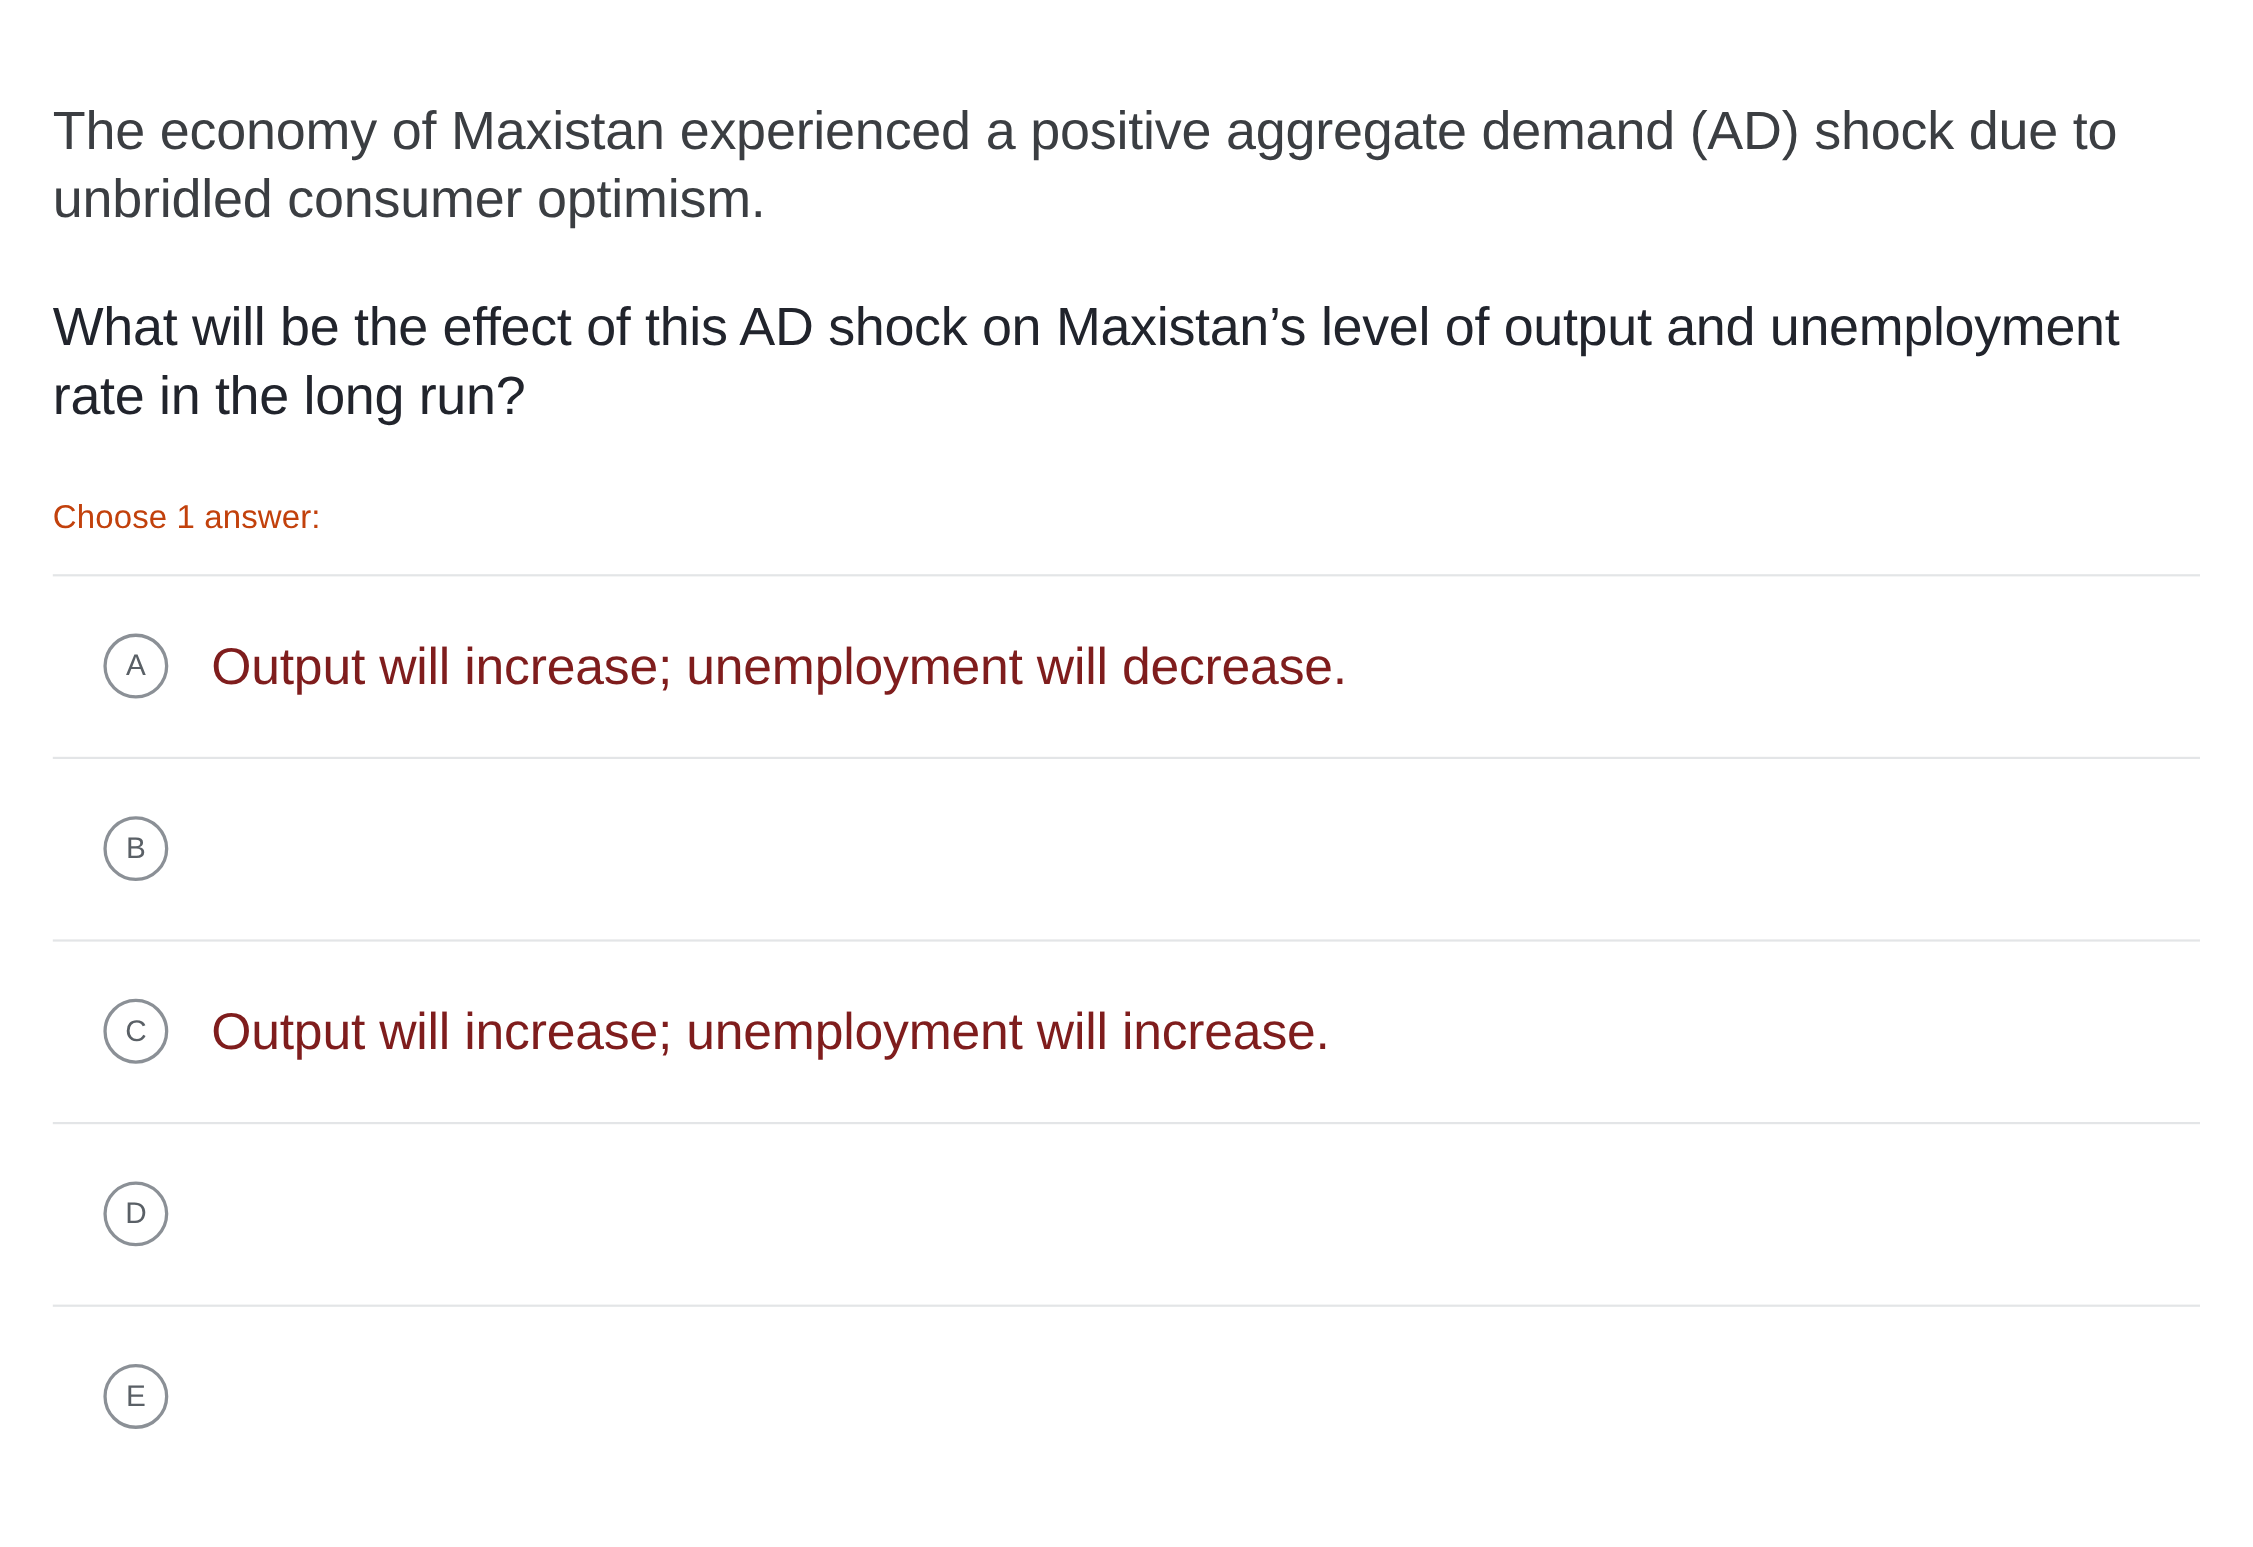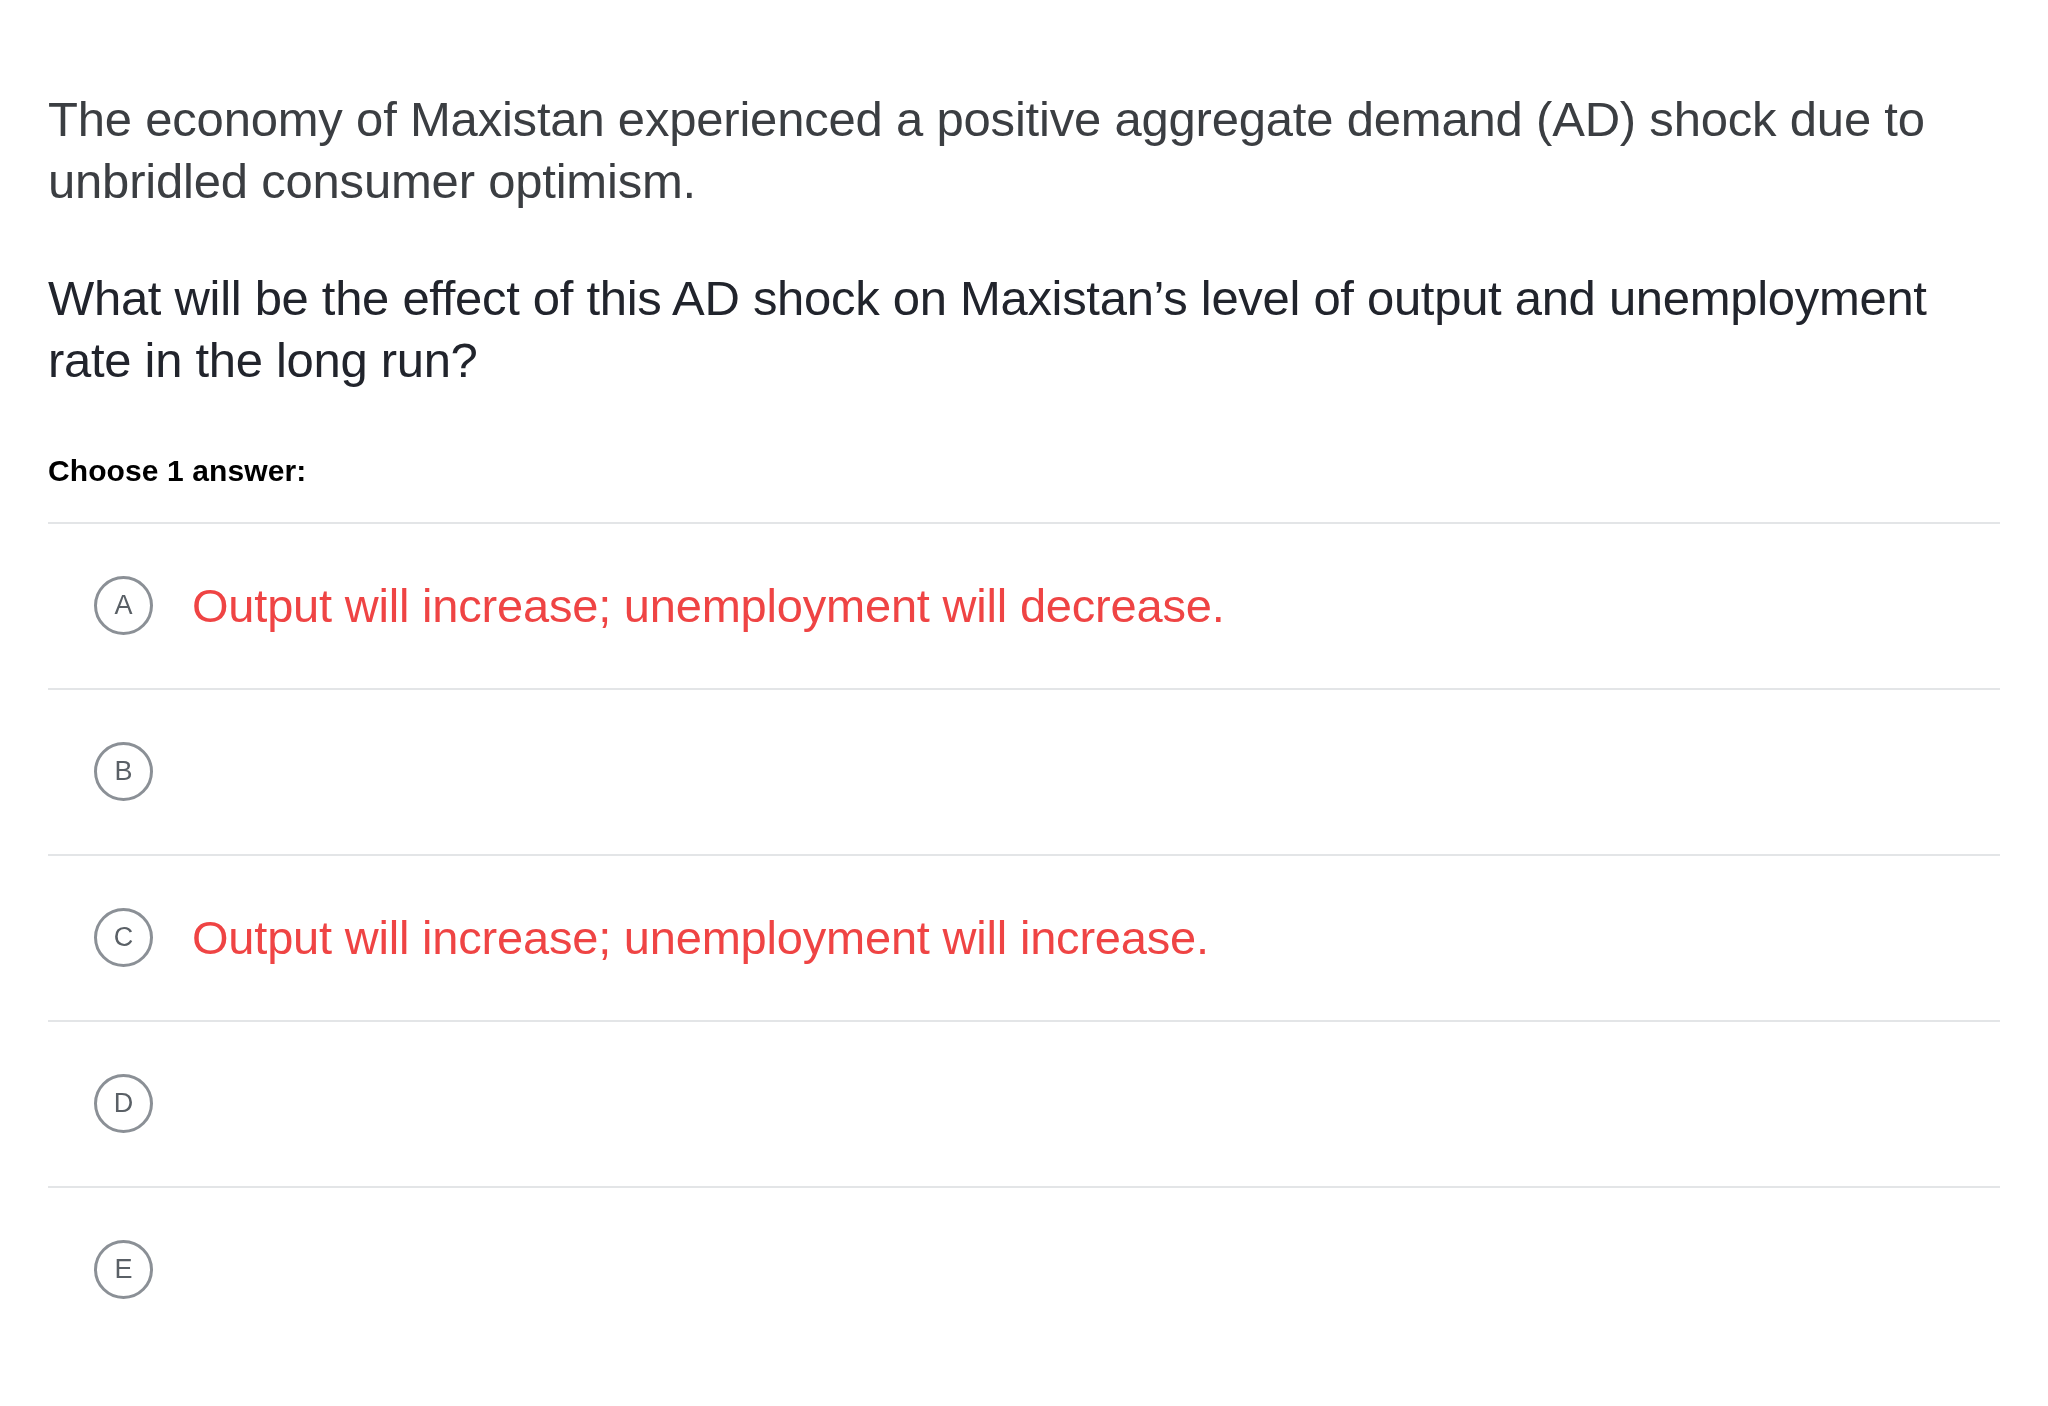--- a/index.html
+++ b/index.html
@@ -33,22 +33,22 @@
     font-size: 49px;
     line-height: 1.26;
     font-weight: 400;
     color: #21242c;
     letter-spacing: -0.3px;
     max-width: 2010px;
   }
   .choose {
     margin-top: 62px;
     font-size: 30px;
-    font-weight: 700;
-    color: #000000;
+    font-weight: 400;
+    color: #c2410c;
     letter-spacing: 0.1px;
   }
   .choices {
     margin-top: 34px;
   }
   .choice {
     display: flex;
     align-items: center;
     border-top: 2px solid #e3e5e7;
     height: 166px;
@@ -71,21 +71,21 @@
     justify-content: center;
     font-size: 27px;
     color: #5a6066;
     font-weight: 400;
     box-sizing: border-box;
   }
   .choice-text {
     margin-left: 39px;
     font-size: 47px;
     line-height: 1.2;
-    color: #ef4444;
+    color: #7f1d1d;
     font-weight: 400;
     letter-spacing: -0.2px;
   }
 </style>
 </head>
 <body>
 
 <div class="page">
 
   <p class="stem">The economy of Maxistan experienced a positive aggregate demand (AD) shock due to unbridled consumer optimism.</p>

